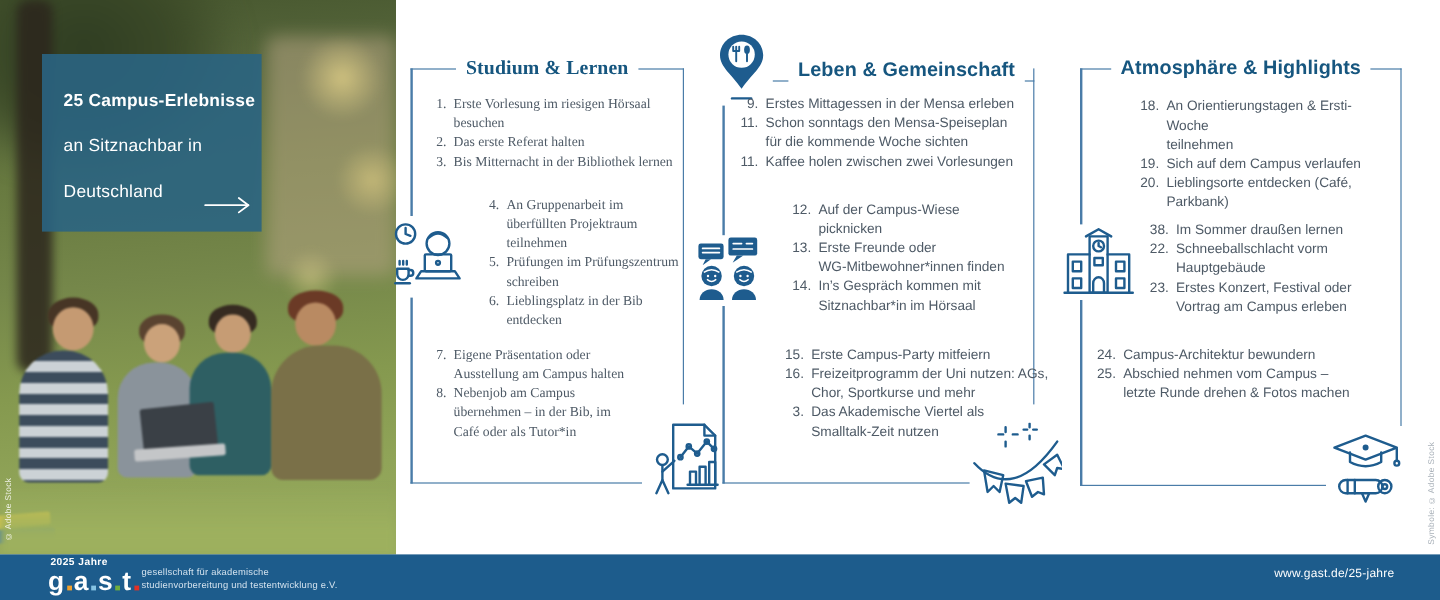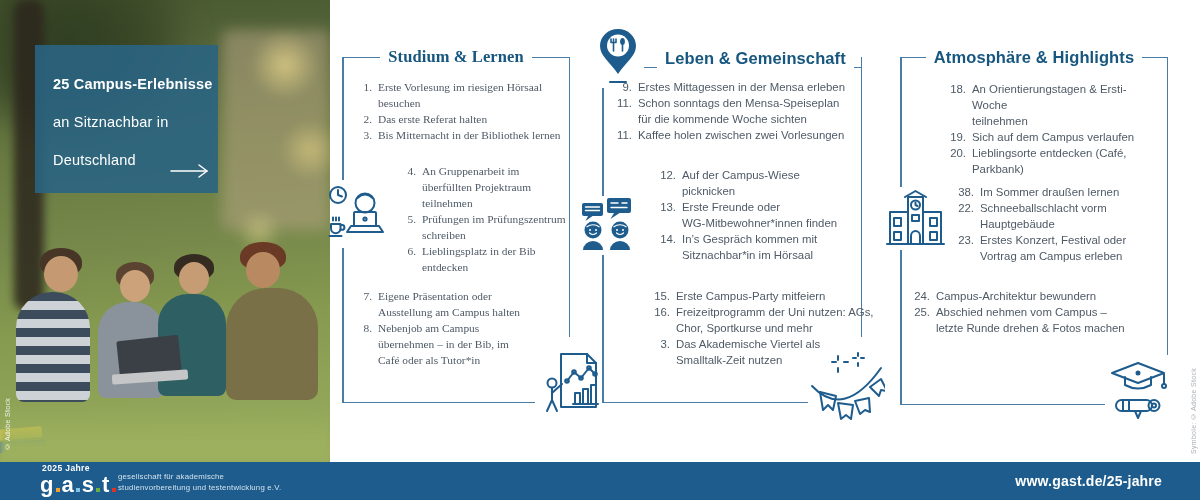--- a/index.html
+++ b/index.html
@@ -101,21 +101,21 @@
   .col-1 .bottom-icon{left:206px;top:306px;}
   .col-2 .bottom-icon{left:208px;top:310px;}
 
   
   .footer{position:absolute;left:0;bottom:0;width:1200px;height:38px;background:var(--footer);z-index:5;}
   .logo-block{position:absolute;left:40px;top:2px;color:#fff;line-height:1;}
   .years{font-size:8.5px;font-weight:bold;letter-spacing:.4px;margin-left:2px;}
   .gast{font-size:22px;font-weight:bold;letter-spacing:1px;margin-top:1px;display:flex;align-items:baseline;}
   .gast .dot{display:inline-block;width:4px;height:4px;margin:0 1.5px;}
   .org-text{position:absolute;left:118px;top:9px;color:#d3e2ee;font-size:7.8px;line-height:1.45;letter-spacing:.2px;}
-  .footer-url{position:absolute;right:38px;top:11px;color:#fff;font-size:14px;font-weight:bold;letter-spacing:.2px;}
+  .footer-url{position:absolute;right:38px;top:11px;color:#fff;font-size:10px;font-weight:normal;letter-spacing:.2px;}
 </style>
 </head>
 <body>
 
 <div class="canvas">
 
   <div class="photo">
     <div class="ph ph-canopy"></div>
     <div class="ph ph-trunk"></div>
     <div class="ph ph-building"></div>

